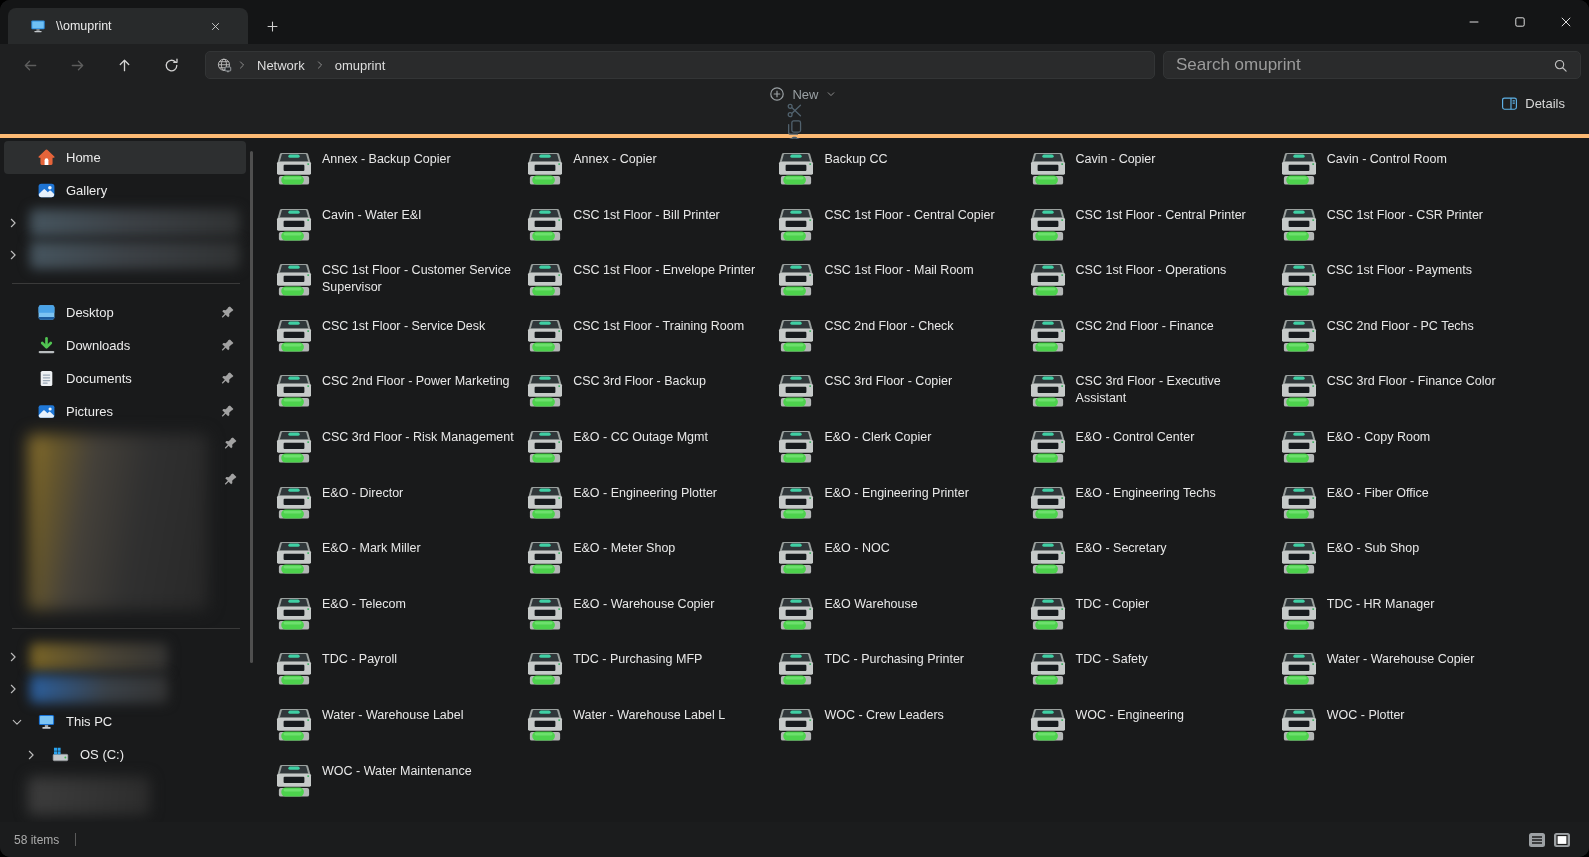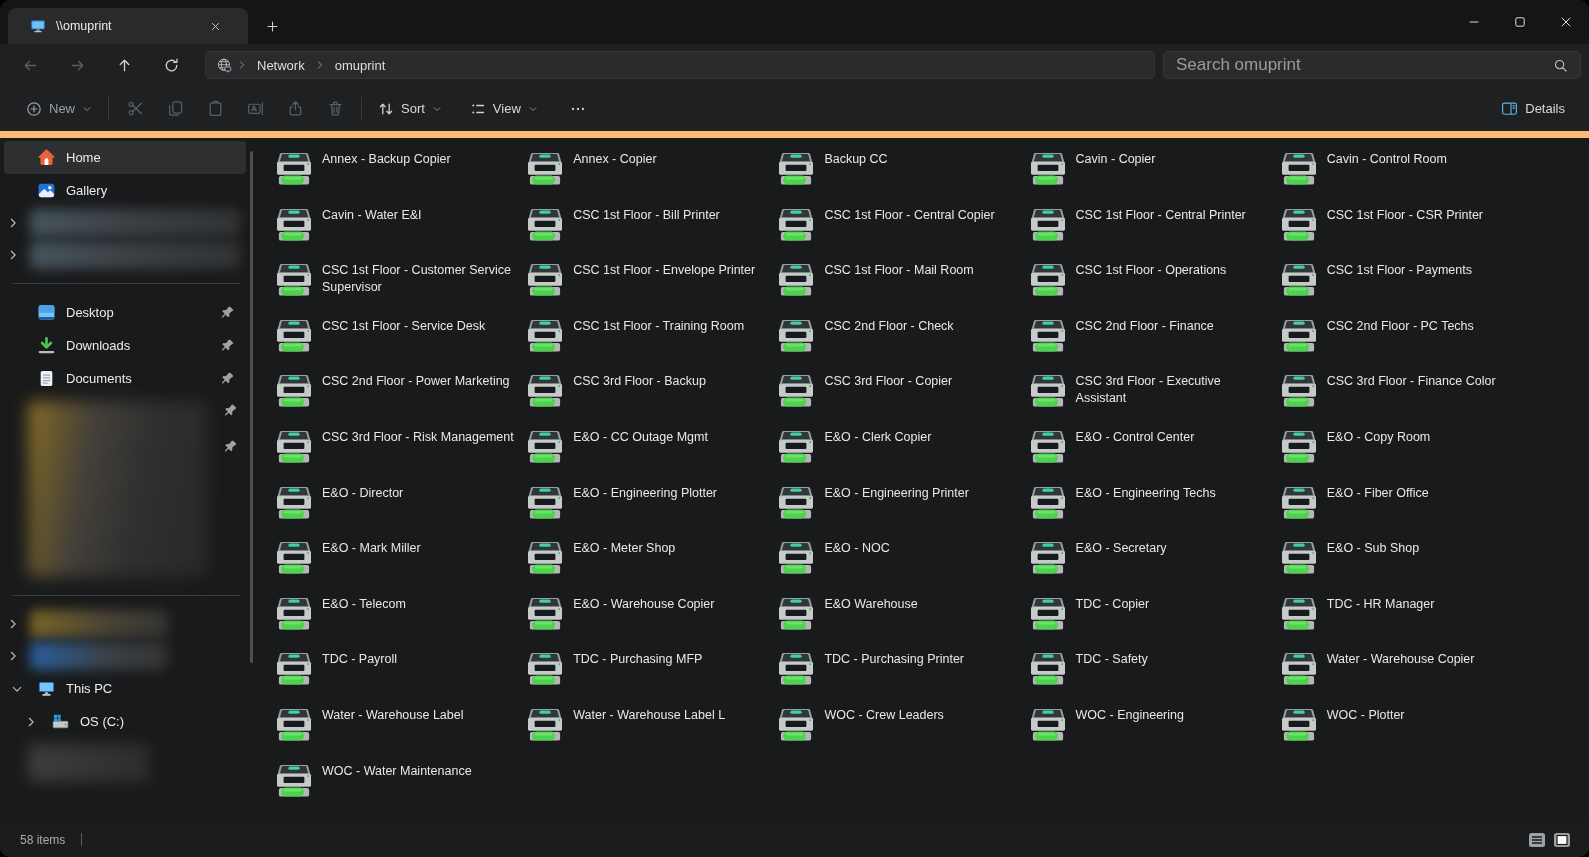--- a/index.html
+++ b/index.html
@@ -30,21 +30,21 @@
   .breadcrumb-field { position:absolute; left:205px; width:950px; padding:0 10px; }
   .crumb { font-size:13px; color:#dedede; padding:0 6px; }
   .crumb-sep { display:flex; align-items:center; color:#9a9a9a; padding:0 4px; }
   .search-field { position:absolute; left:1163px; width:418px; padding:0 12px; }
   .search-field input { flex:1; background:transparent; border:none; outline:none;
     font-size:17px; color:#dedede; font-family:inherit; }
   .search-field input::placeholder { color:#9b9b9b; opacity:1; }
 
   
   .cmdbar { position:absolute; left:0; top:86px; width:100%; height:52px; background:#1f2021;
-    border-bottom:7px solid #fdba74; display:flex; align-items:center; }
+    border-bottom:4px solid #fdba74; display:flex; align-items:center;flex-direction:column; }
   .cmd-btn { display:flex; align-items:center; gap:7px; height:34px; padding:0 10px; border-radius:4px;
     font-size:13px; color:#d9d9d9; }
   .cmd-btn.dim { color:#9aa0a4; }
   .cmd-icon-btn { width:40px; height:34px; display:flex; align-items:center; justify-content:center;
     color:#51626e; border-radius:4px; }
   .cmd-sep { width:1px; height:24px; background:#3a3a3a; margin:0 6px; }
   .cmd-right { position:absolute; right:14px; display:flex; align-items:center; }
   .chev-mini { color:#9a9a9a; display:flex; }
 
   
@@ -80,21 +80,21 @@
   
   .content { position:absolute; left:270px; top:9px; width:1262px;
     display:grid; grid-template-columns:repeat(5, 251.2px); grid-auto-rows:55.6px; }
   .file-item { display:flex; align-items:flex-start; padding:2px 4px; border-radius:4px; }
   .p-icon { flex:0 0 40px; margin-top:2px; display:flex; }
   .f-label { font-size:12.5px; line-height:16.5px; color:#e8e8e8; margin-left:8px; margin-top:1px; max-width:200px; }
 
   
   .statusbar { position:absolute; left:0; top:822px; width:100%; height:35px; background:#1b1c1d;
     display:flex; align-items:center; }
-  .count { font-size:12px; color:#ababab; margin-left:20px; }
+  .count { font-size:12px; color:#ababab; margin-left:14px; }
   .count-sep { width:1px; height:13px; background:#5a5a5a; margin-left:16px; }
   .view-toggles { position:absolute; right:18px; display:flex; gap:7px; align-items:center; }
   .vt { display:flex; border-radius:3px; }
 
   svg { display:block; }
 </style>
 </head>
 <body>
 
 <div class="window">
@@ -408,20 +408,36 @@
               <path d="M6 5.8 h6 M6 8.4 h6 M6 11 h6 M6 13.4 h3.6" stroke="#9aa8b6" stroke-width="1.1" stroke-linecap="round"></path>
             </svg>
           </span>
           <span class="side-label">Documents</span>
           <span class="side-pin">
             <svg width="15" height="15" viewBox="0 0 16 16">
               <path d="M10.6 1.7 l3.7 3.7 -1.6 1.6 -0.5-0.1 -2.4 2.4 0.2 2.4 -1.3 1.3 -2.7-2.7 -3.2 3.2 -0.9-0.9 3.2-3.2 -2.7-2.7 1.3-1.3 2.4 0.2 2.4-2.4 -0.1-0.5 Z" fill="#a2a2a2"></path>
             </svg>
           </span>
         </div>
+        <div class="side-row">
+          <span class="side-chev empty"></span>
+          <span class="side-icon">
+            <svg width="19" height="19" viewBox="0 0 18 18">
+              <rect x="1.5" y="3" width="15" height="12" rx="2" fill="#1f78d8"></rect>
+              <circle cx="12.4" cy="6.6" r="1.5" fill="#f2f7fc"></circle>
+              <path d="M1.8 12.2 L5.9 8.1 a1 1 0 0 1 1.4 0 l2.6 2.6 1.3-1.3 a1 1 0 0 1 1.4 0 l3.7 3.7 a2 2 0 0 1-1.9 1.9 H3.5 a2 2 0 0 1-1.7-2.8 Z" fill="#e8f1fb"></path>
+            </svg>
+          </span>
+          <span class="side-label">Pictures</span>
+          <span class="side-pin">
+            <svg width="15" height="15" viewBox="0 0 16 16">
+              <path d="M10.6 1.7 l3.7 3.7 -1.6 1.6 -0.5-0.1 -2.4 2.4 0.2 2.4 -1.3 1.3 -2.7-2.7 -3.2 3.2 -0.9-0.9 3.2-3.2 -2.7-2.7 1.3-1.3 2.4 0.2 2.4-2.4 -0.1-0.5 Z" fill="#a2a2a2"></path>
+            </svg>
+          </span>
+        </div>
         <div class="blur-block">
           <div class="bblob"></div>
           <span class="pin-a">
             <svg width="15" height="15" viewBox="0 0 16 16">
               <path d="M10.6 1.7 l3.7 3.7 -1.6 1.6 -0.5-0.1 -2.4 2.4 0.2 2.4 -1.3 1.3 -2.7-2.7 -3.2 3.2 -0.9-0.9 3.2-3.2 -2.7-2.7 1.3-1.3 2.4 0.2 2.4-2.4 -0.1-0.5 Z" fill="#a2a2a2"></path>
             </svg>
           </span>
           <span class="pin-b">
             <svg width="15" height="15" viewBox="0 0 16 16">
               <path d="M10.6 1.7 l3.7 3.7 -1.6 1.6 -0.5-0.1 -2.4 2.4 0.2 2.4 -1.3 1.3 -2.7-2.7 -3.2 3.2 -0.9-0.9 3.2-3.2 -2.7-2.7 1.3-1.3 2.4 0.2 2.4-2.4 -0.1-0.5 Z" fill="#a2a2a2"></path>

